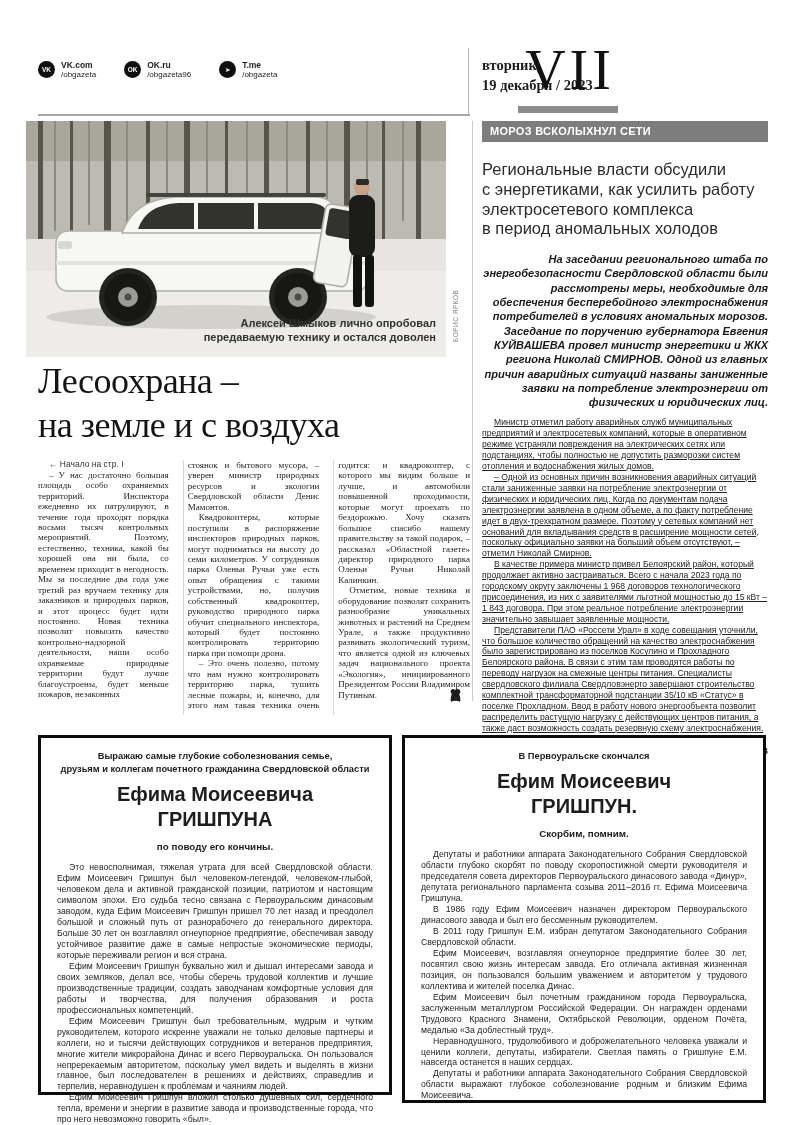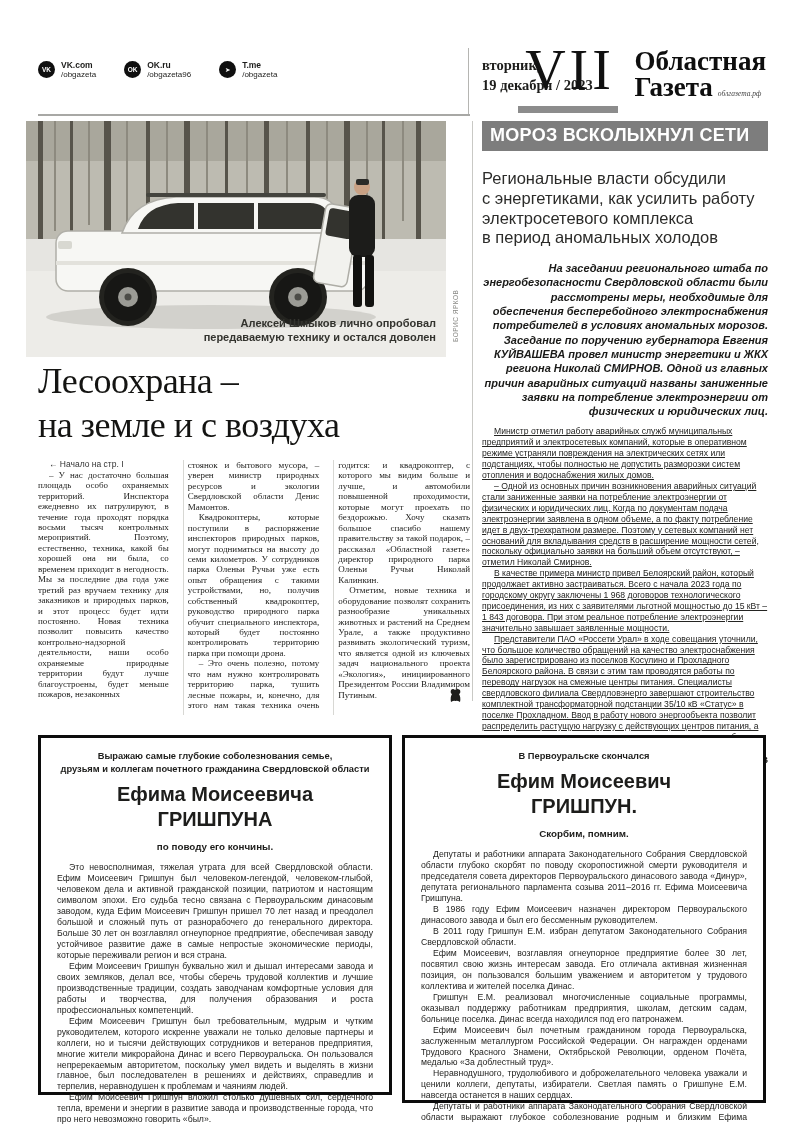--- a/index.html
+++ b/index.html
@@ -41,21 +41,21 @@
   .col + .col{margin-left:14px;border-left:1px solid #d8d8d4;padding-left:4px;width:135px;}
   .col p{margin:0;text-indent:11px;}
   .col.cont-first p:first-child{text-indent:0;}
   .contnote{font-size:8.5px;font-family:"Liberation Sans","DejaVu Sans",sans-serif;
             color:#333;margin:0 0 10px 0;}
   .endmark{position:absolute;left:449px;top:688px;}
 
   
   .main-vrule{position:absolute;left:472px;top:121px;width:1px;height:580px;background:#c9c9c5;}
   .rcol{position:absolute;left:482px;top:121px;width:286px;}
-  .kicker{background:#7d7d7d;color:#ffffff;font-weight:bold;font-size:18px;
+  .kicker{background:#7d7d7d;color:#ffffff;font-weight:bold;font-size:11px;
           padding:4px 8px 5px 8px;letter-spacing:0.3px;}
   .subhead{margin-top:18px;font-size:16.5px;line-height:1.2;color:#2c2c2a;white-space:pre-line;}
   .lead{margin-top:13px;font-weight:bold;font-size:11px;line-height:1.3;text-align:right;color:#1a1a18;font-style:italic;}
   .rbody{margin-top:8px;font-size:8.6px;line-height:1.27;height:322px;overflow:hidden;color:#242422;}
   .rbody p{margin:0;text-indent:12px;text-decoration:underline;}
   .rauthor{margin-top:6px;text-align:right;font-weight:bold;font-size:9.5px;}
 
   
   .obit{position:absolute;top:735px;border:3px solid #0c0c0c;background:#fff;
         padding:12px 16px;box-sizing:border-box;font-size:8.7px;line-height:1.26;}
@@ -85,27 +85,20 @@
       <div class="social">
         <span class="s-ic">➤</span>
         <span class="s-tx"><b>T.me</b><span>/obgazeta</span></span>
       </div>
     </div>
     <div class="hdr-vrule"></div>
     <div class="hdr-date">вторник,
 19 декабря / 2023</div>
     <div class="hdr-num">VII</div>
     <div class="hdr-numbar"></div>
-    <div class="masthead">
-      <div>Областная</div>
-      <div class="row2">
-        <span>Газета</span>
-        <span class="site">облгазета.рф</span>
-      </div>
-    </div>
   </header>
   <div class="hdr-rule"></div>
 
   <section class="photo">
     <svg width="420" height="236" viewBox="0 0 420 236" xmlns="http://www.w3.org/2000/svg">
       <rect x="0" y="0" width="420" height="132" fill="#bdbbb1"></rect>
       <rect x="0" y="0" width="420" height="40" fill="#a9a79c"></rect>
       <g fill="#57544b">
         <rect x="12" y="0" width="5" height="128"></rect>
           <rect x="44" y="0" width="3" height="120"></rect>
@@ -230,21 +223,20 @@
   <section class="obit obit-right">
     <div class="ob-intro">В Первоуральске скончался</div>
     <div class="ob-name">Ефим Моисеевич
 ГРИШПУН.</div>
     <div class="ob-reason">Скорбим, помним.</div>
     <div class="ob-body">
         <p>Депутаты и работники аппарата Законодательного Собрания Свердловской области глубоко скорбят по поводу скоропостижной смерти руководителя и председателя совета директоров Первоуральского динасового завода «Динур», депутата регионального парламента созыва 2011–2016 гг. Ефима Моисеевича Гришпуна.</p>
         <p>В 1986 году Ефим Моисеевич назначен директором Первоуральского динасового завода и был его бессменным руководителем.</p>
         <p>В 2011 году Гришпун Е.М. избран депутатом Законодательного Собрания Свердловской области.</p>
         <p>Ефим Моисеевич, возглавляя огнеупорное предприятие более 30 лет, посвятил свою жизнь интересам завода. Его отличала активная жизненная позиция, он пользовался большим уважением и авторитетом у трудового коллектива и жителей поселка Динас.</p>
-        <p>Гришпун Е.М. реализовал многочисленные социальные программы, оказывал поддержку работникам предприятия, школам, детским садам, больнице поселка. Динас всегда находился под его патронажем.</p>
         <p>Ефим Моисеевич был почетным гражданином города Первоуральска, заслуженным металлургом Российской Федерации. Он награжден орденами Трудового Красного Знамени, Октябрьской Революции, орденом Почёта, медалью «За доблестный труд».</p>
         <p>Неравнодушного, трудолюбивого и доброжелательного человека уважали и ценили коллеги, депутаты, избиратели. Светлая память о Гришпуне Е.М. навсегда останется в наших сердцах.</p>
         <p>Депутаты и работники аппарата Законодательного Собрания Свердловской области выражают глубокое соболезнование родным и близким Ефима Моисеевича.</p>
       </div>
 
   </section>
 
 </div>
 
 </body></html>

